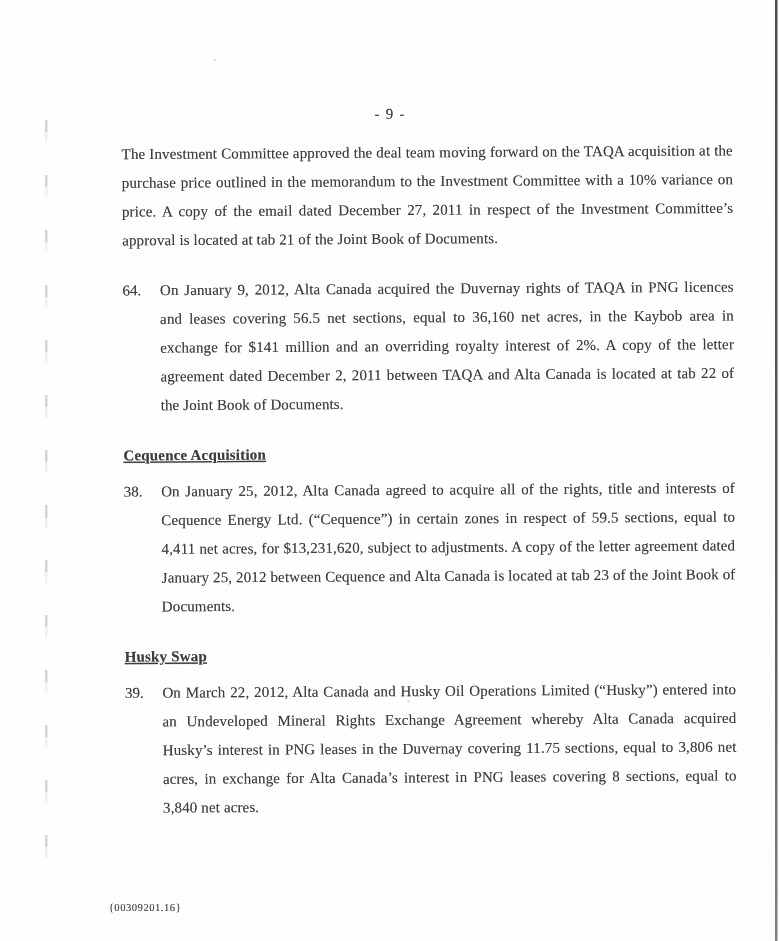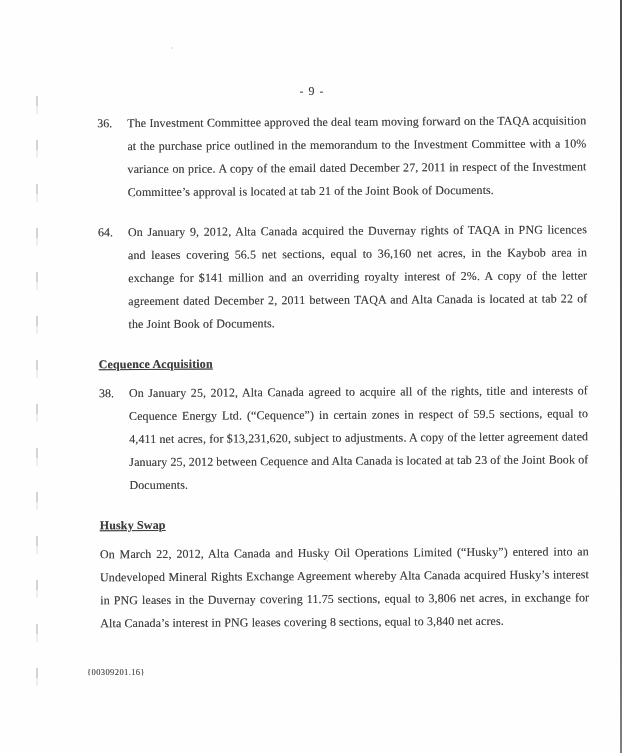--- a/index.html
+++ b/index.html
@@ -88,21 +88,21 @@
     margin: 0 38px 6px 97px;
     font-size: 12px;
     line-height: 23px;
     font-weight: bold;
     text-decoration: underline;
     letter-spacing: 0.15px;
   }
   .footer-code {
     position: absolute;
     left: 87px;
-    top: 667px;
+    top: 721px;
     font-size: 8.5px;
     letter-spacing: 0.4px;
     color: #4c4c4c;
   }
 </style>
 </head>
 <body>
 
 <div class="sheet">
 
@@ -111,39 +111,39 @@
   <div class="speck" style="left:171px; top:47px;"></div>
   <div class="speck" style="left:208px; top:121px;"></div>
   <div class="speck" style="left:489px; top:412px;"></div>
   <div class="speck" style="left:326px; top:560px;"></div>
 
   <div class="content">
 
     <div class="pagenum">- 9 -</div>
 
     <div class="para">
-      <span class="num">36.</span>
       <span class="ptext">The Investment Committee approved the deal team moving forward on the TAQA acquisition at the purchase price outlined in the memorandum to the Investment Committee with a 10% variance on price. A copy of the email dated December 27, 2011 in respect of the Investment Committee’s approval is located at tab 21 of the Joint Book of Documents.</span>
     </div>
 
     <div class="para">
       <span class="num">64.</span>
       <span class="ptext">On January 9, 2012, Alta Canada acquired the Duvernay rights of TAQA in PNG licences and leases covering 56.5 net sections, equal to 36,160 net acres, in the Kaybob area in exchange for $141 million and an overriding royalty interest of 2%. A copy of the letter agreement dated December 2, 2011 between TAQA and Alta Canada is located at tab 22 of the Joint Book of Documents.</span>
     </div>
 
     <div class="heading">Cequence Acquisition</div>
 
     <div class="para">
       <span class="num">38.</span>
       <span class="ptext">On January 25, 2012, Alta Canada agreed to acquire all of the rights, title and interests of Cequence Energy Ltd. (“Cequence”) in certain zones in respect of 59.5 sections, equal to 4,411 net acres, for $13,231,620, subject to adjustments. A copy of the letter agreement dated January 25, 2012 between Cequence and Alta Canada is located at tab 23 of the Joint Book of Documents.</span>
     </div>
 
     <div class="heading">Husky Swap</div>
 
     <div class="para">
+      <span class="num">39.</span>
       <span class="ptext">On March 22, 2012, Alta Canada and Husky Oil Operations Limited (“Husky”) entered into an Undeveloped Mineral Rights Exchange Agreement whereby Alta Canada acquired Husky’s interest in PNG leases in the Duvernay covering 11.75 sections, equal to 3,806 net acres, in exchange for Alta Canada’s interest in PNG leases covering 8 sections, equal to 3,840 net acres.</span>
     </div>
 
   </div>
 
   <div class="footer-code">{00309201.16}</div>
 
 </div>
 
 </body></html>

